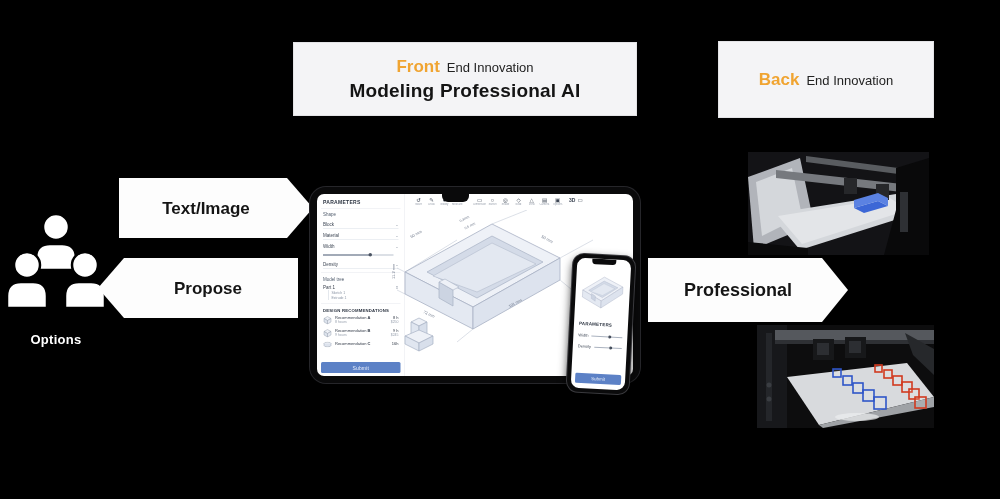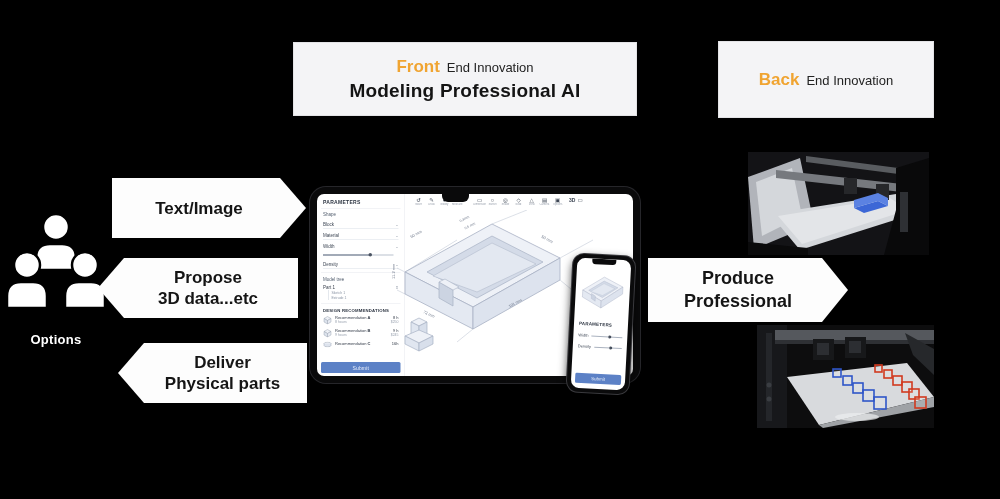--- a/index.html
+++ b/index.html
@@ -19,21 +19,21 @@
   
   .person{position:absolute;}
   .customer-label{left:8px;top:332px;width:96px;text-align:center;color:#fff;
                   font-size:13px;font-weight:bold;letter-spacing:.3px;}
 
   
   .flow{background:#fdfdfd;display:flex;flex-direction:column;justify-content:center;
         text-align:center;color:#151515;font-size:17px;font-weight:600;line-height:21px;}
   .flow.right{clip-path:polygon(0 0,calc(100% - 26px) 0,100% 50%,calc(100% - 26px) 100%,0 100%);padding-right:20px;}
   .flow.left{clip-path:polygon(26px 0,100% 0,100% 100%,26px 100%,0 50%);padding-left:20px;}
-  #arrow-text-image{left:112px;top:178px;width:174px;height:60px;}
+  #arrow-text-image{left:119px;top:178px;width:174px;height:60px;}
   #arrow-propose{left:98px;top:258px;width:180px;height:60px;}
   #arrow-deliver{left:118px;top:343px;width:169px;height:60px;}
   #arrow-produce{left:648px;top:258px;width:180px;height:64px;font-size:18px;line-height:23px;}
 
   
   .tablet{left:310px;top:187px;width:330px;height:196px;background:#0a0a0b;border-radius:16px;
           padding:7px;box-sizing:border-box;box-shadow:0 0 0 1px #26262a;}
   .t-notch{position:absolute;left:132px;top:0;width:27px;height:15px;background:#0a0a0b;
            border-radius:0 0 6px 6px;z-index:6;}
   .t-screen{position:relative;width:316px;height:182px;background:#fff;border-radius:7px;overflow:hidden;}
@@ -133,28 +133,22 @@
       <path d="M3 58 V46 Q3 32 17 32 H29 Q43 32 43 46 V58 Z" fill="#fff" stroke="#000" stroke-width="2.5"></path>
     </svg>
     <div class="abs customer-label">Options</div>
   </div>
 
   <div class="abs flow right" id="arrow-text-image">
     <span>Text/Image</span>
   </div>
   <div class="abs flow left" id="arrow-propose">
     <span>Propose</span>
-    <span>3D data...etc</span>
-  </div>
-  <div class="abs flow left" id="arrow-deliver">
-    <span>Deliver</span>
-    <span>Physical parts</span>
   </div>
   <div class="abs flow right" id="arrow-produce">
-    <span>Produce</span>
     <span>Professional</span>
   </div>
 
   <div class="abs tablet">
     <div class="t-notch"></div>
     <div class="t-screen">
       <div class="t-inner">
 
         <div class="panel">
           <div class="p-title">PARAMETERS</div>

